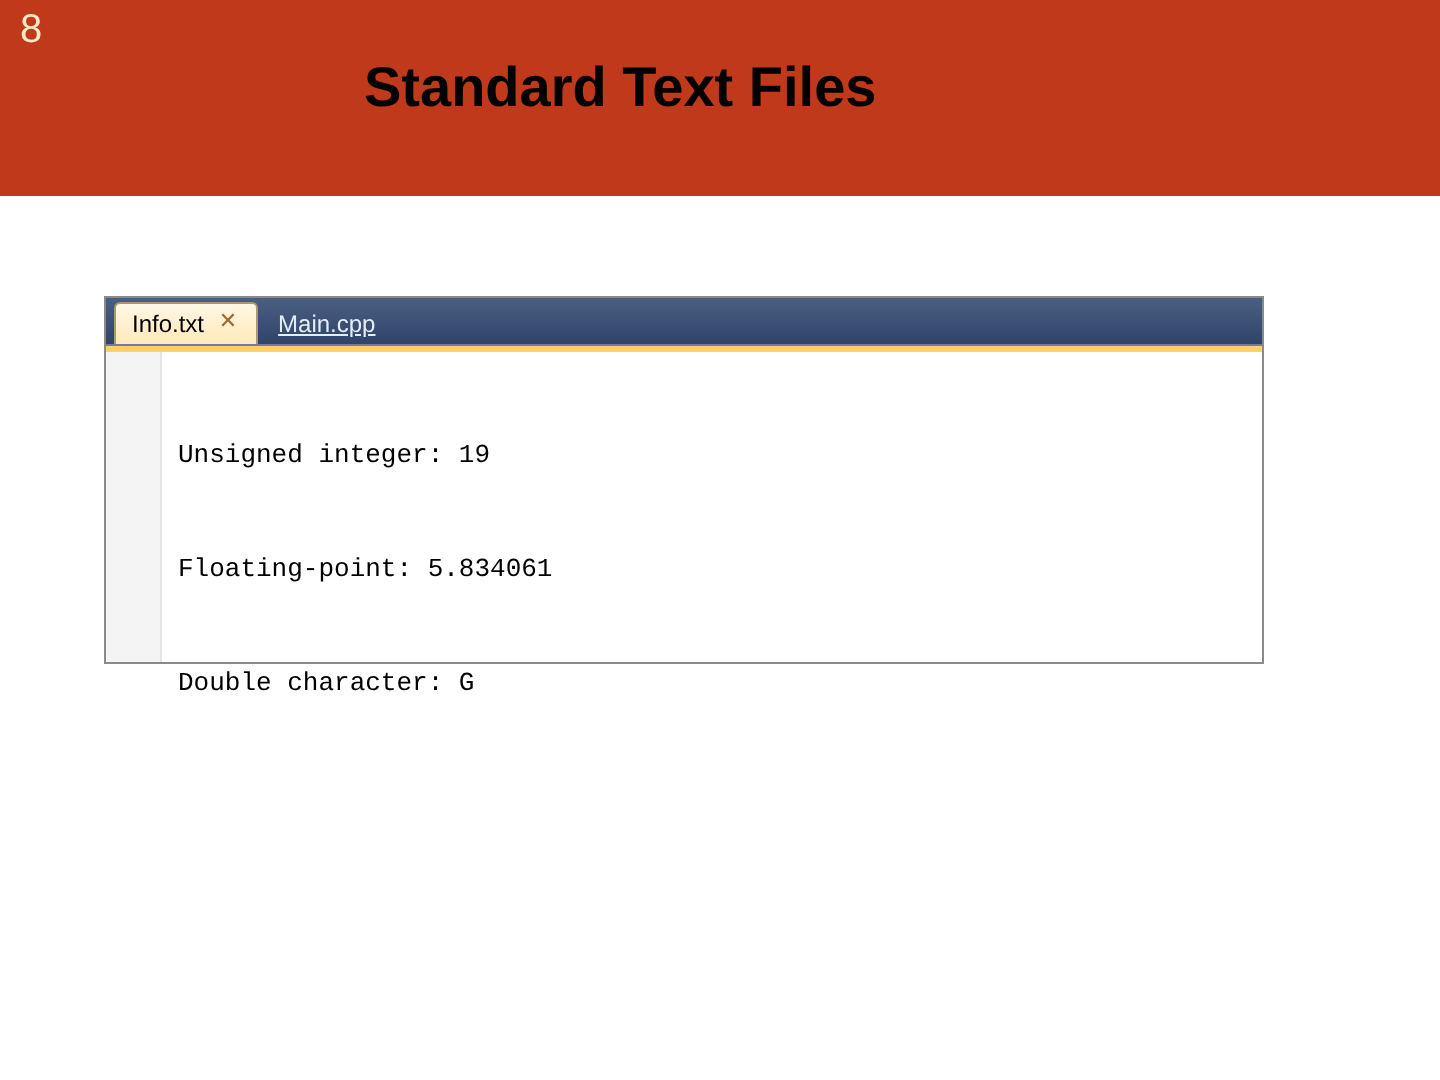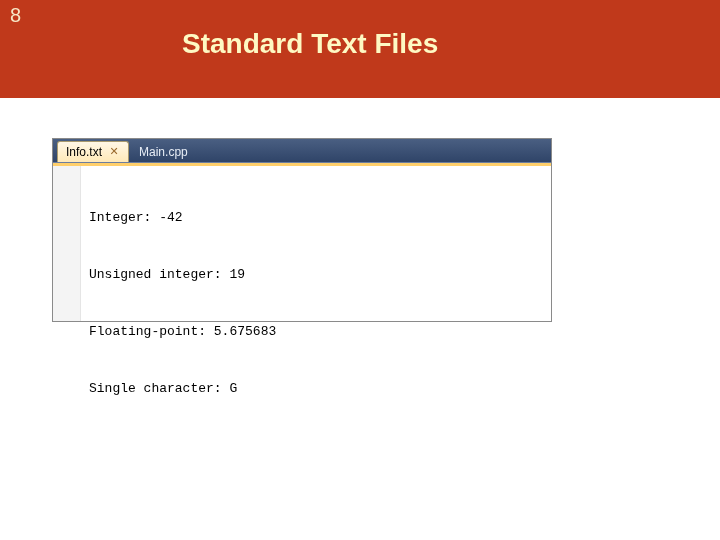--- a/index.html
+++ b/index.html
@@ -8,25 +8,25 @@
   .header-band {
     position: absolute; left: 0; top: 0; width: 720px; height: 98px;
     background: #c0391b;
   }
   .slide-number {
     position: absolute; left: 10px; top: 4px; color: #f6e7c6;
     font-size: 20px; font-family: Arial, sans-serif;
   }
   .slide-title {
     position: absolute; left: 182px; top: 28px;
-    color: #fef9c3; font-weight: bold; font-size: 28px;
+    color: #000000; font-weight: bold; font-size: 28px;
     font-family: Arial, sans-serif;
   }
   .editor-shot {
-    position: absolute; left: 52px; top: 138px; width: 500px; height: 184px;
+    position: absolute; left: 52px; top: 148px; width: 580px; height: 184px;
     border: 1px solid #8a8a8a; background: #fff;
   }
   .tab-bar {
     height: 24px;
     background: linear-gradient(#4a5f82, #2f4468);
     border-bottom: 1px solid #6b7ea0;
     display: flex; align-items: flex-end;
     padding-left: 4px;
     position: relative;
   }
@@ -39,20 +39,21 @@
     position: relative;
   }
   .tab.active {
     background: linear-gradient(#fff7e6, #ffe9b8);
     border: 1px solid #a99a6e; border-bottom: none;
     color: #000;
   }
   .tab.inactive {
     background: transparent;
     color: #e6ecf5;
+    text-decoration: underline;
   }
   .tab .close-x {
     margin-left: 6px; width: 12px; height: 12px; line-height: 10px;
     text-align: center; font-size: 11px; color: #9a6a2e;
     font-family: Arial, sans-serif;
   }
   .orange-underline {
     height: 3px; background: #ffcf6b; width: 100%;
   }
   .code-area {
@@ -87,22 +88,21 @@
         <span class="close-x">✕</span>
       </div>
       <div class="tab inactive">
         <span>Main.cpp</span>
       </div>
     </div>
     <div class="orange-underline"></div>
     <div class="code-area">
       <div class="gutter"></div>
       <div class="code-lines">
-        <div>Integer: -42</div>
         <div>Unsigned integer: 19</div>
-        <div>Floating-point: 5.675683</div>
-        <div>Single character: G</div>
+        <div>Floating-point: 5.834061</div>
+        <div>Double character: G</div>
         
       </div>
     </div>
   </div>
 
 </div>
 
 </body></html>

